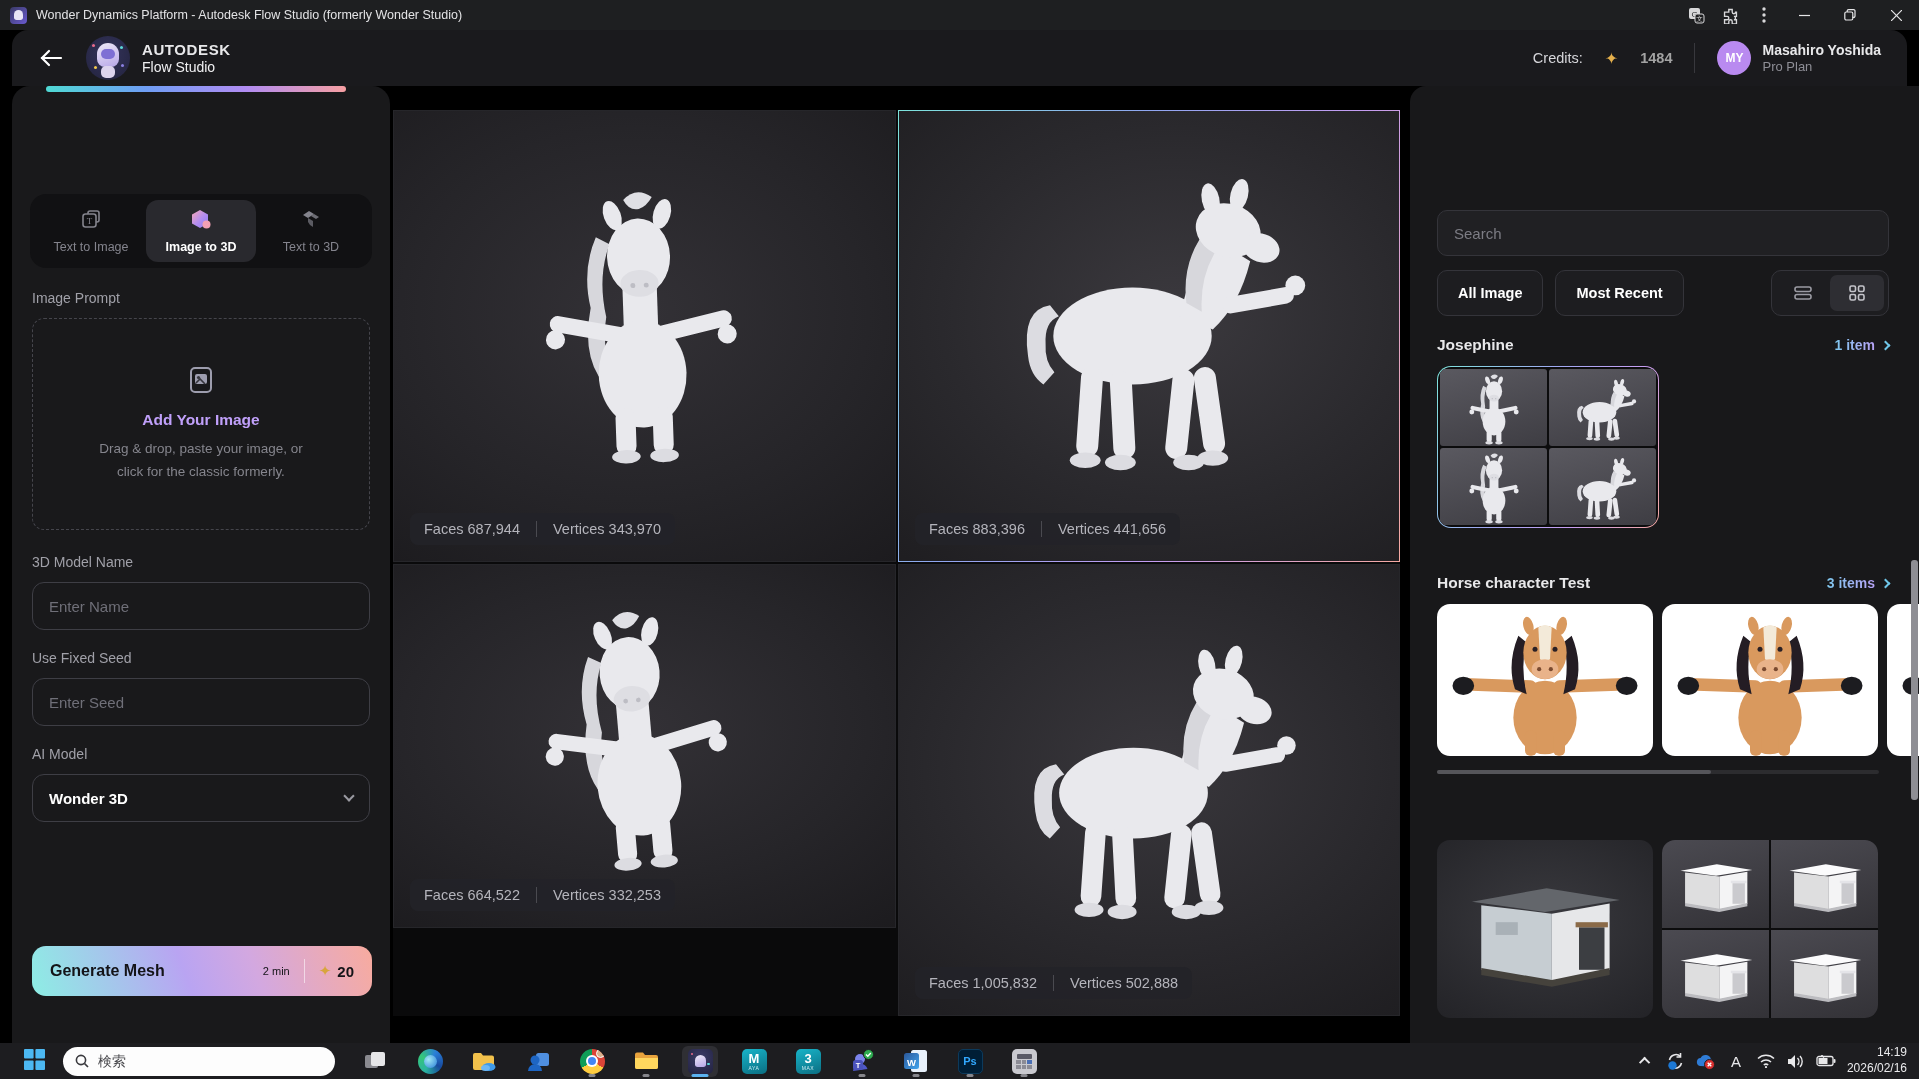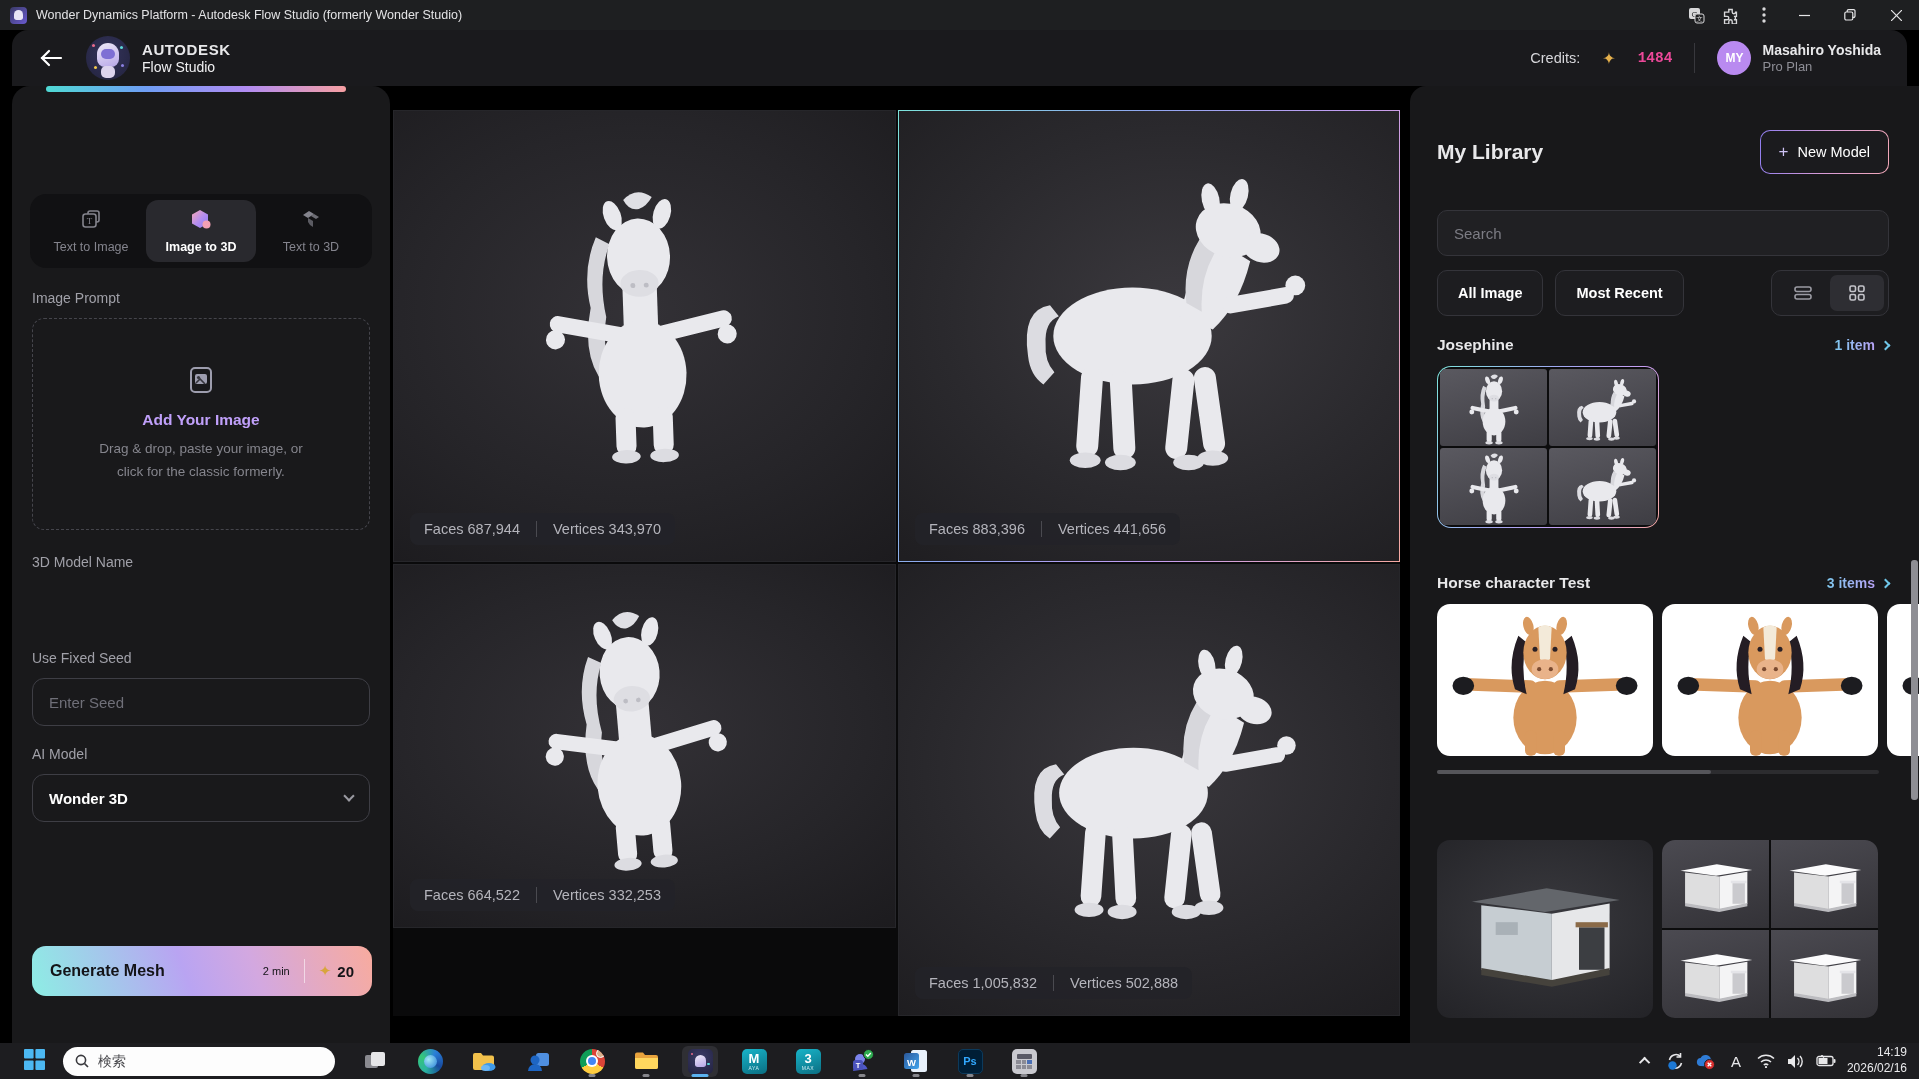--- a/index.html
+++ b/index.html
@@ -22,21 +22,21 @@
   .logo .helm { position:absolute; left:11px; top:7px; width:22px; height:24px; border-radius:11px 11px 8px 8px; background:linear-gradient(160deg,#efeaf8,#b7a6e8); }
   .logo .visor { position:absolute; left:15px; top:13px; width:14px; height:10px; border-radius:6px; background:#7e6fd4; }
   .logo .bod { position:absolute; left:15px; top:30px; width:14px; height:12px; border-radius:5px; background:#ddd4ee; }
   .logo i { position:absolute; width:3px; height:3px; border-radius:50%; }
   .brand { margin-left:12px; line-height:1.15; }
   .brand .b1 { font-weight:bold; font-size:15px; letter-spacing:.6px; }
   .brand .b2 { font-size:14px; color:#f0f0f2; }
   .hdr-right { margin-left:auto; display:flex; align-items:center; margin-right:26px; }
   .credits { display:flex; align-items:center; gap:22px; font-size:14.5px; color:#d6d6da; }
   .credits .star { color:#e5b04c; font-size:16px; }
-  .credits .val { font-weight:bold; color:#ec4899;font-family:Liberation Mono, monospace; }
+  .credits .val { font-weight:bold; color:#a3a3a3; }
   .hdr-div { width:1px; height:30px; background:#38383d; margin:0 22px; }
   .avatar { width:34px; height:34px; border-radius:50%; background:#b98af0; color:#fff; font-size:12px; font-weight:bold; display:flex; align-items:center; justify-content:center; }
   .userbox { margin-left:11px; line-height:1.2; }
   .userbox .nm { font-size:14px; font-weight:bold; }
   .userbox .pl { font-size:13px; color:#8e8e96; }
 
   
   .create-panel { position:absolute; left:12px; top:86px; width:378px; height:957px; background:#19191b; border-radius:18px 18px 0 0; }
   .grad-bar { position:absolute; top:0; left:34px; width:300px; height:6px; border-radius:3px; background:linear-gradient(90deg,#4fd9d4,#6f9ef5,#b18cf2,#f69fa2); }
   .cm-title { margin-top:34px; text-align:center; font-size:22px; font-weight:bold; }
@@ -349,20 +349,21 @@
         </svg>
     </span>
     <div class="dz-title">Add Your Image</div>
     <div class="dz-desc">
       <div>Drag &amp; drop, paste your image, or</div>
       <div>click for the classic formerly.</div>
     </div>
   </div>
 
   <div class="lbl" style="top:468px">3D Model Name</div>
+  <input class="inp" style="top: 496px;" placeholder="Enter Name">
 
   <div class="lbl" style="top:564px">Use Fixed Seed</div>
   <input class="inp" style="top: 592px;" placeholder="Enter Seed">
 
   <div class="lbl" style="top:660px">AI Model</div>
   <div class="selbox" style="top:688px">
     <span class="v">Wonder 3D</span>
     <span class="chev"></span>
   </div>
 
@@ -416,27 +417,20 @@
       </svg>
     <div class="stats">
       <span><b>Faces</b> <b>1,005,832</b></span>
       <span class="sdiv"></span>
       <span><b>Vertices</b> <b>502,888</b></span>
     </div>
   </div>
 </div>
 
 <div class="library">
-  <div class="lib-head">
-    <div class="lib-title">My Library</div>
-    <div class="newmodel">
-      <span class="plus">+</span>
-      <span>New Model</span>
-    </div>
-  </div>
 
   <input class="lib-search" placeholder="Search" style="">
 
   <div class="lib-filters">
     <div class="pill">All Image</div>
     <div class="pill">Most Recent</div>
     <div class="toggle">
       <div class="tg">
         <svg width="18" height="14" viewBox="0 0 18 14" fill="none" stroke="#9b9ba3" stroke-width="1.6">
             <rect x="1" y="1" width="16" height="4.5" rx="2"></rect>

